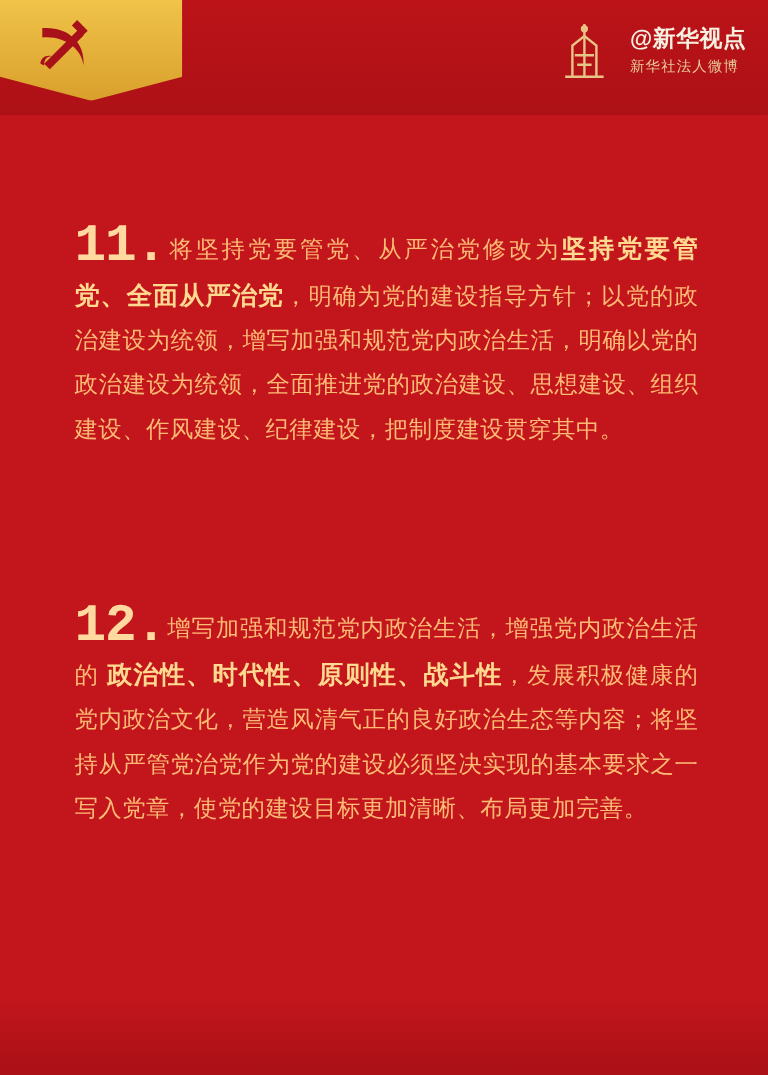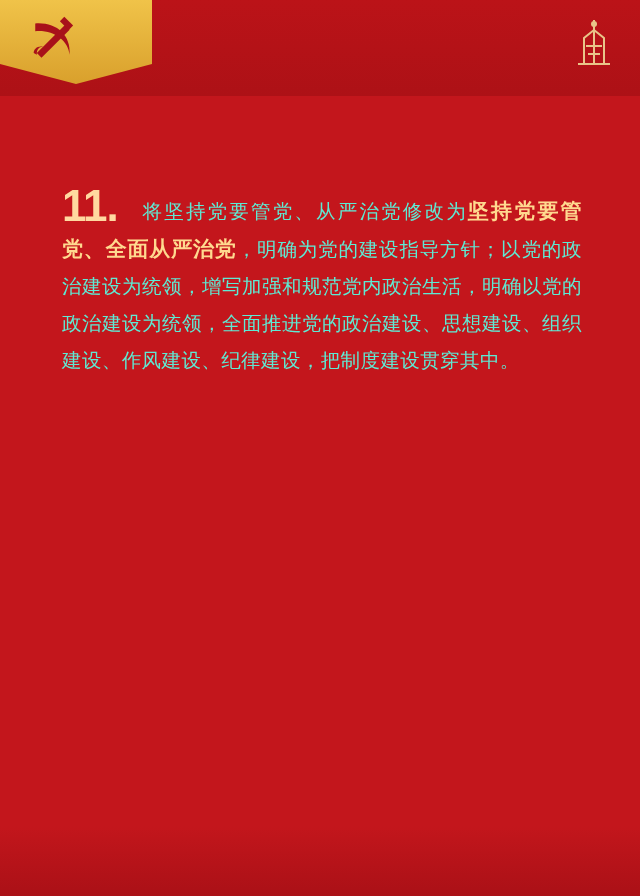--- a/index.html
+++ b/index.html
@@ -100,34 +100,34 @@
     line-height: 37px;
     text-align: justify;
     letter-spacing: 0.4px;
   }
   #para-11 { top: 88px; }
   #para-12 { top: 404px; }
 
   .num {
     font-size: 44px;
     font-weight: bold;
-    font-family: Liberation Sans, sans-serif;
+    font-family: Liberation Mono, monospace;
     color: #ffd9a0;
     letter-spacing: -1px;
-    margin-right: 23px;
+    margin-right: 1px;
     line-height: 1;
     vertical-align: -3px;
   }
 
   .hl {
     color: #ffd98f;
     font-weight: bold;
     font-size: 21px;
   }
-  .txt { color: #5eead4; }
+  .txt { color: #fdba74; }
 
   
   .bottom-fade {
     position: absolute;
     left: 0;
     bottom: 0;
     width: 640px;
     height: 70px;
     background: linear-gradient(180deg, rgba(195,22,28,0) 0%, rgba(150,12,18,0.55) 100%);
     pointer-events: none;
@@ -158,24 +158,31 @@
         <g stroke="#e9c489" stroke-width="2" fill="none">
           <path d="M28 4 L28 48"></path>
           <path d="M18 48 L18 22 L28 14 L38 22 L38 48"></path>
           <path d="M12 48 L44 48"></path>
           <path d="M20 30 L36 30"></path>
           <path d="M22 38 L34 38"></path>
         </g>
         <circle cx="28" cy="8" r="3" fill="#e9c489"></circle>
       </svg>
     </div>
+    <div class="brand-text">
+      <div class="brand-title">@新华视点</div>
+      <div class="brand-sub">新华社法人微博</div>
+    </div>
   </div>
 </div>
 
 <div class="content">
 
   <div class="para" id="para-11">
     <span class="num">11.</span><span class="txt">将坚持党要管党、从严治党修改为</span><span class="hl">坚持党要管党、全面从严治党</span><span class="txt">，明确为党的建设指导方针；以党的政治建设为统领，增写加强和规范党内政治生活，明确以党的政治建设为统领，全面推进党的政治建设、思想建设、组织建设、作风建设、纪律建设，把制度建设贯穿其中。</span>
   </div>
 
+  <div class="para" id="para-12">
+    <span class="num">12.</span><span class="txt">增写加强和规范党内政治生活，增强党内政治生活的</span><span class="hl"> 政治性、时代性、原则性、战斗性</span><span class="txt">，发展积极健康的党内政治文化，营造风清气正的良好政治生态等内容；将坚持从严管党治党作为党的建设必须坚决实现的基本要求之一写入党章，使党的建设目标更加清晰、布局更加完善。</span>
+  </div>
 
   <div class="bottom-fade"></div>
 </div>
 
 </body></html>

